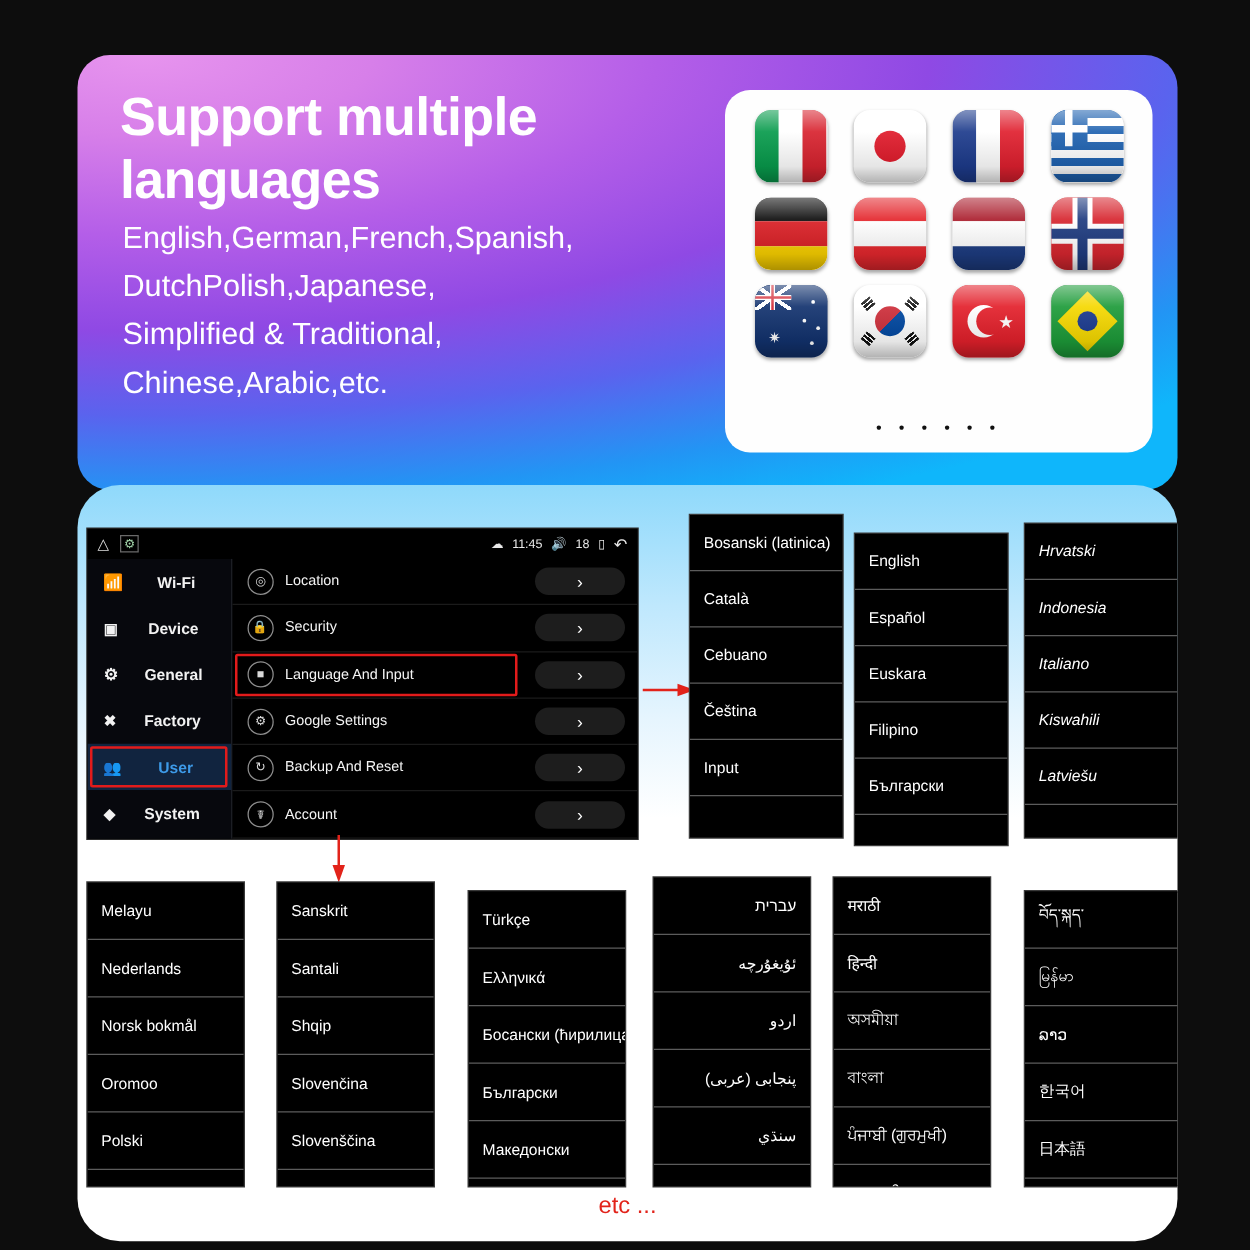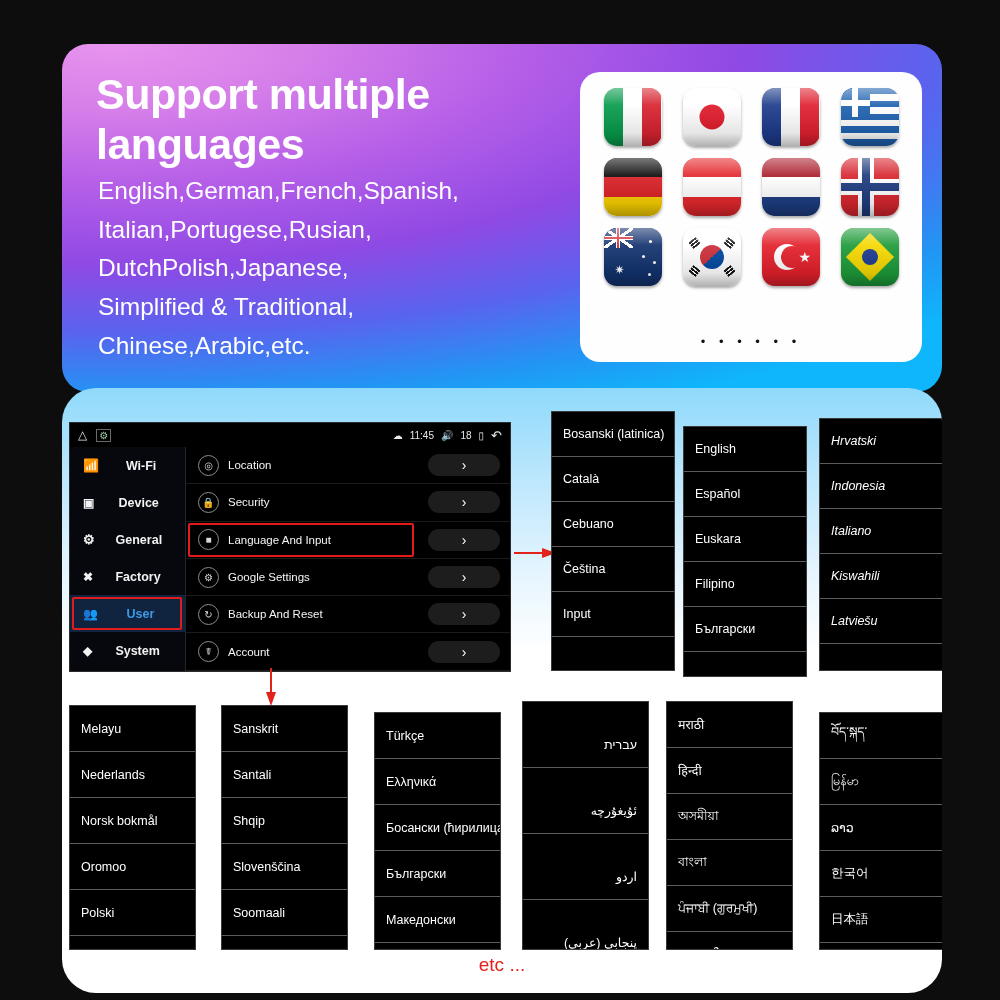--- a/index.html
+++ b/index.html
@@ -119,21 +119,21 @@
   .lang-col {
     position: absolute; background: #000; overflow: hidden;
     box-shadow: 0 0 0 1px #3a3a3a;
   }
   .lang-item {
     height: 45px; display: flex; align-items: center;
     padding: 0 11px; color: #fff; font-size: 12.5px;
     border-bottom: 1.5px solid #5c5c5c; white-space: nowrap;
   }
   .lang-col.tall .lang-item { height: 46px; }
-  .lang-item.rtl { direction: rtl; justify-content: flex-start; margin-top: 20px; }
+  .lang-item.rtl { direction: rtl; justify-content: flex-start; }
 
   
   .arrow-right {
     position: absolute; left: 452px; top: 157px; width: 42px; height: 12px;
   }
   .arrow-down {
     position: absolute; left: 203px; top: 280px; width: 12px; height: 38px;
   }
   .etc {
     position: absolute; left: 0; right: 0; top: 566px; text-align: center;
@@ -147,21 +147,20 @@
 
   <div class="hero">
 
     <div class="hero-title">
       <div>Support multiple</div>
       <div>languages</div>
     </div>
 
     <div class="hero-sub">
       <div>English,German,French,Spanish,</div>
-      <div>Italian,Portugese,Rusian,</div>
       <div>DutchPolish,Japanese,</div>
       <div>Simplified &amp; Traditional,</div>
       <div>Chinese,Arabic,etc.</div>
     </div>
 
     <div class="flag-panel">
       <div class="flag-grid">
 
         <div class="flag v3">
           <i style="background:#089b4c"></i>
@@ -375,20 +374,21 @@
       <div class="lang-item">Nederlands</div>
       <div class="lang-item">Norsk bokmål</div>
       <div class="lang-item">Oromoo</div>
       <div class="lang-item">Polski</div>
       <div class="lang-item">Português</div>
     </div>
     <div class="lang-col tall" style="left:160px;top:318px;width:125px;height:243px;">
       <div class="lang-item">Sanskrit</div>
       <div class="lang-item">Santali</div>
       <div class="lang-item">Shqip</div>
+      <div class="lang-item">Slovenčina</div>
       <div class="lang-item">Slovenščina</div>
       <div class="lang-item">Soomaali</div>
     </div>
     <div class="lang-col tall" style="left:313px;top:325px;width:125px;height:236px;">
       <div class="lang-item">Türkçe</div>
       <div class="lang-item">Ελληνικά</div>
       <div class="lang-item">Босански (ћирилица)</div>
       <div class="lang-item">Български</div>
       <div class="lang-item">Македонски</div>
       <div class="lang-item"></div>

